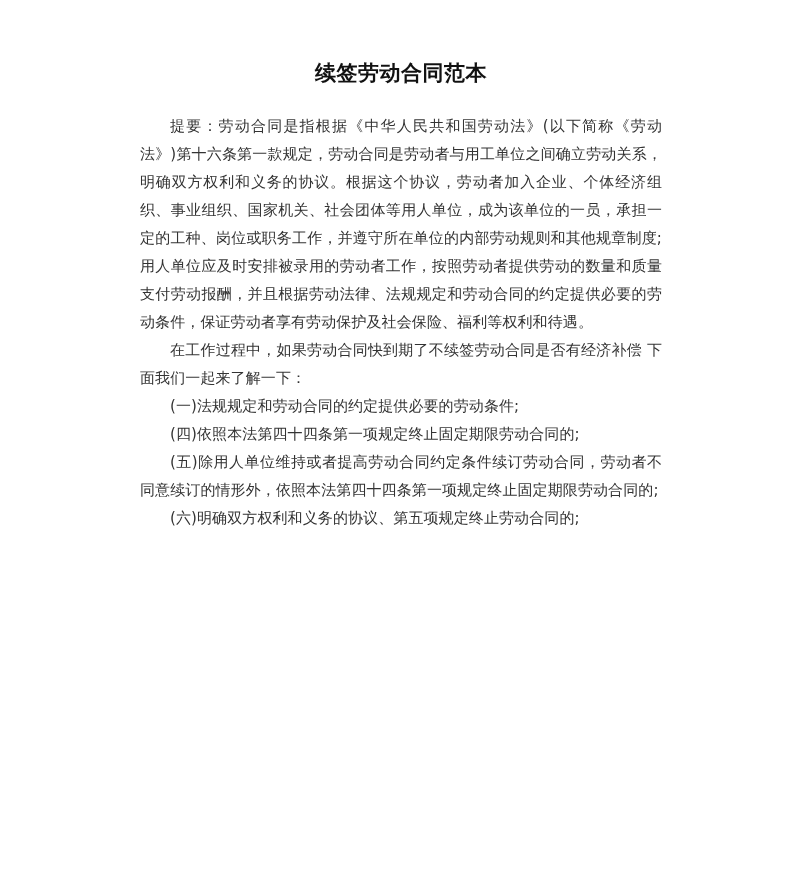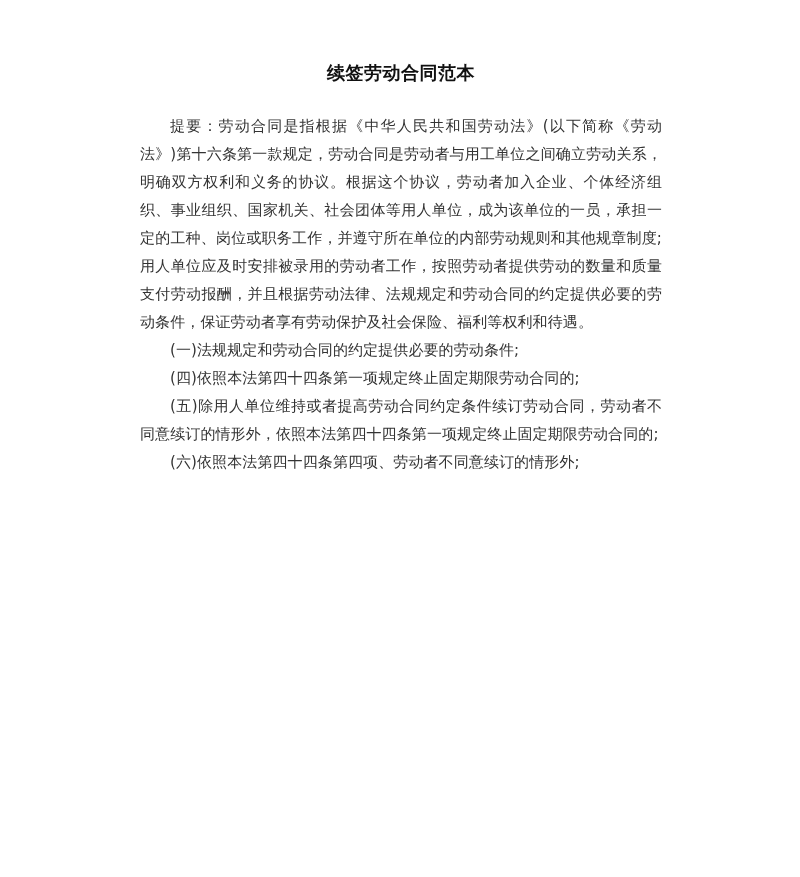--- a/index.html
+++ b/index.html
@@ -12,21 +12,21 @@
     width: 800px;
     height: 877px;
     background: #ffffff;
     overflow: hidden;
     margin: 0 auto;
   }
   .doc {
     padding: 58px 138px 0 140px;
   }
   .doc-title {
-    font-size: 18px;
+    font-size: 21px;
     line-height: 30px;
     font-weight: bold;
     text-align: center;
     color: #111111;
     margin-bottom: 24px;
     letter-spacing: 0.5px;
   }
   .doc-body p {
     font-size: 15px;
     line-height: 28px;
@@ -38,19 +38,20 @@
   }
 </style>
 </head>
 <body>
 
 <div class="page">
   <div class="doc">
     <h1 class="doc-title">续签劳动合同范本</h1>
     <div class="doc-body">
       <p>提要：劳动合同是指根据《中华人民共和国劳动法》(以下简称《劳动法》)第十六条第一款规定，劳动合同是劳动者与用工单位之间确立劳动关系，明确双方权利和义务的协议。根据这个协议，劳动者加入企业、个体经济组织、事业组织、国家机关、社会团体等用人单位，成为该单位的一员，承担一定的工种、岗位或职务工作，并遵守所在单位的内部劳动规则和其他规章制度;用人单位应及时安排被录用的劳动者工作，按照劳动者提供劳动的数量和质量支付劳动报酬，并且根据劳动法律、法规规定和劳动合同的约定提供必要的劳动条件，保证劳动者享有劳动保护及社会保险、福利等权利和待遇。</p>
+      <p>在工作过程中，如果劳动合同快到期了不续签劳动合同是否有经济补偿 下面我们一起来了解一下：</p>
       <p>(一)法规规定和劳动合同的约定提供必要的劳动条件;</p>
       <p>(四)依照本法第四十四条第一项规定终止固定期限劳动合同的;</p>
       <p>(五)除用人单位维持或者提高劳动合同约定条件续订劳动合同，劳动者不同意续订的情形外，依照本法第四十四条第一项规定终止固定期限劳动合同的;</p>
-      <p>(六)依照本法第四十四条第四项、劳动者不同意续订的情形外;</p>
+      <p>(六)明确双方权利和义务的协议、第五项规定终止劳动合同的;</p>
     </div>
   </div>
 </div>
 
 </body></html>

